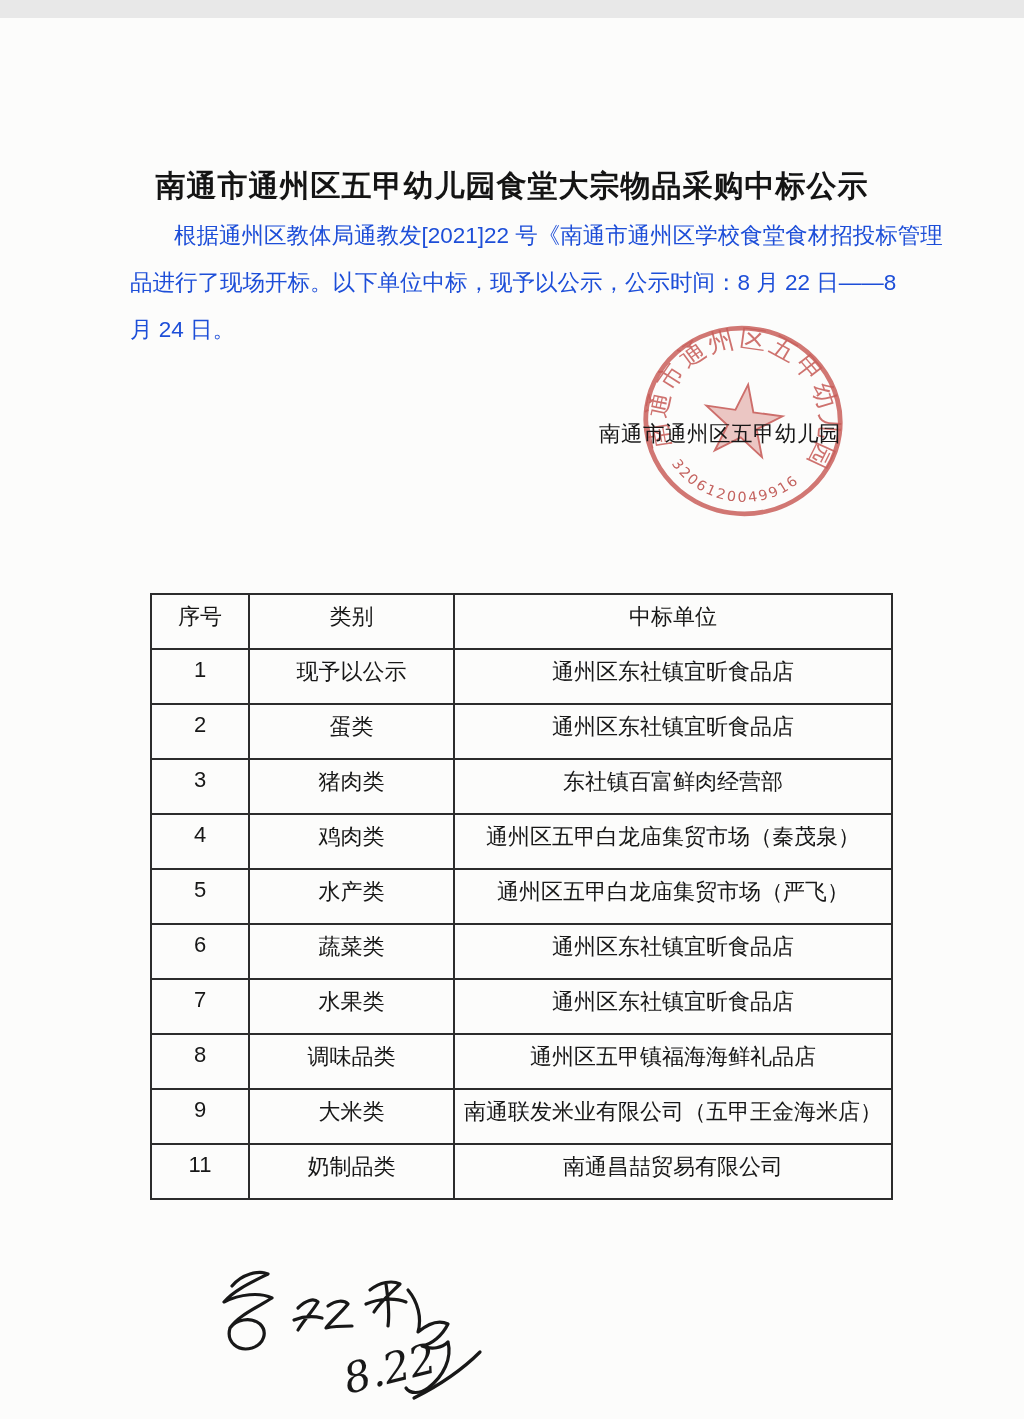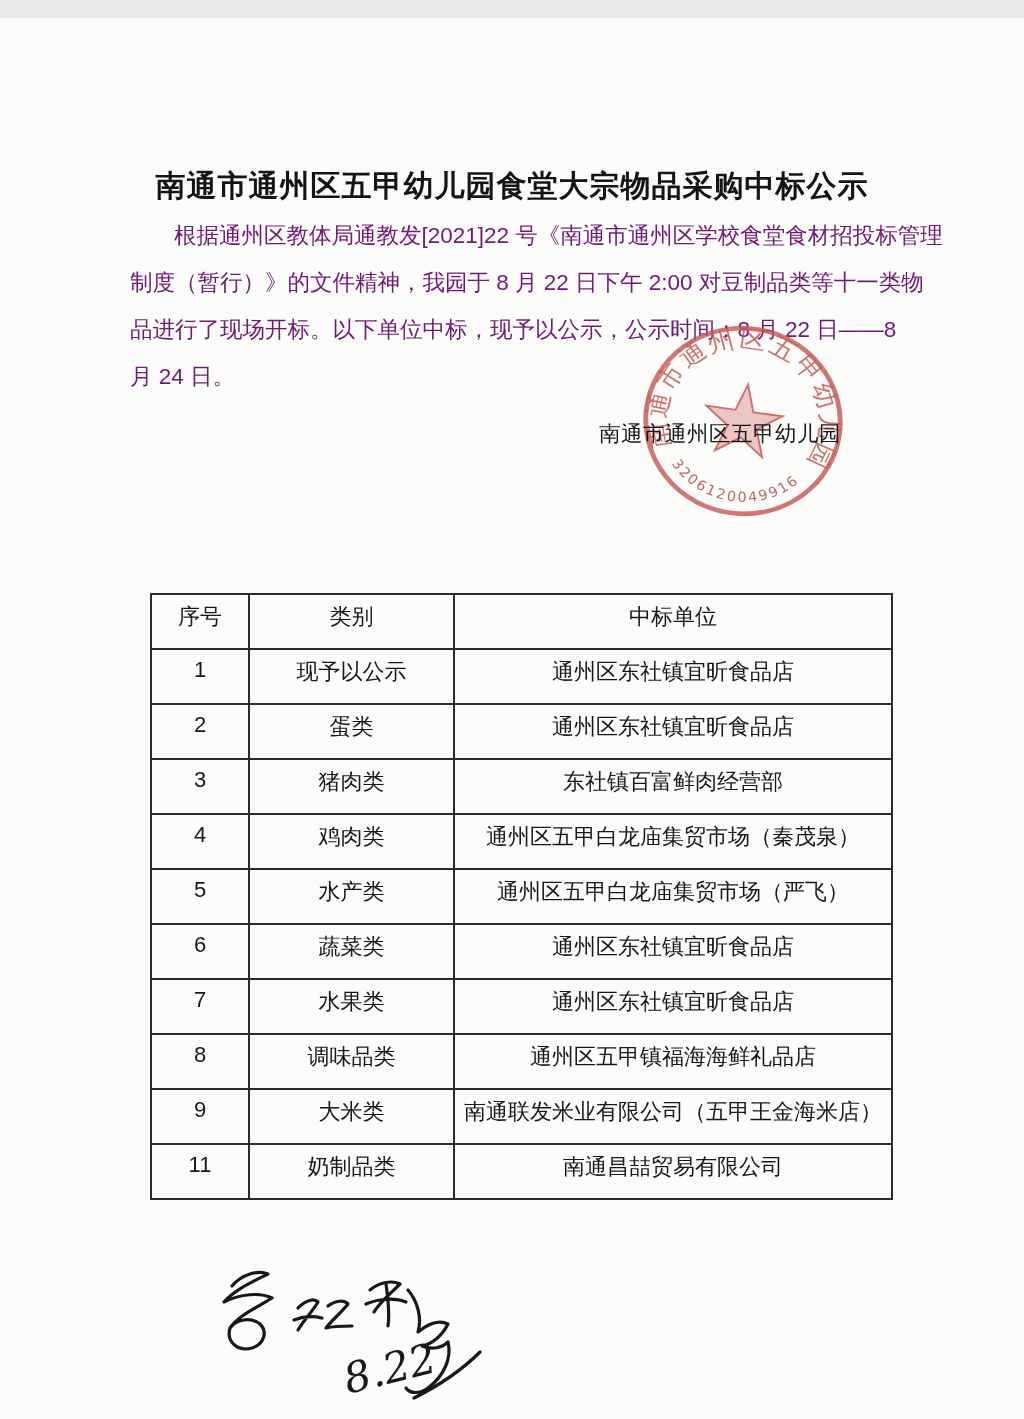--- a/index.html
+++ b/index.html
@@ -14,21 +14,21 @@
     color:#1d1d1d;
   }
   .doc-title {
     position:absolute; top:128px; left:0; width:1024px;
     text-align:center;
     font-size:30px; font-weight:bold; letter-spacing:1px;
     color:#141414;
   }
   .paragraph {
     position:absolute; top:194px; left:130px; width:755px;
-    font-size:22.5px; line-height:47px; color:#701a75;
+    font-size:22.5px; line-height:47px; color:#1d4ed8;
   }
   .para-line { text-align:justify; text-align-last:justify; white-space:nowrap; }
   .para-line.indent { padding-left:44px; }
   .para-line.last { text-align-last:left; }
   .sig-org {
     position:absolute; top:401px; left:540px; width:360px;
     text-align:center; font-size:21.5px; color:#161616;
     letter-spacing:0.5px;
   }
   .sig-date {
@@ -68,21 +68,20 @@
 </style>
 </head>
 <body>
 
 <div class="page">
 
   <h1 class="doc-title">南通市通州区五甲幼儿园食堂大宗物品采购中标公示</h1>
 
   <div class="paragraph">
     <div class="para-line indent">根据通州区教体局通教发[2021]22 号《南通市通州区学校食堂食材招投标管理</div>
-    <div class="para-line">制度（暂行）》的文件精神，我园于 8 月 22 日下午 2:00 对豆制品类等十一类物</div>
     <div class="para-line">品进行了现场开标。以下单位中标，现予以公示，公示时间：8 月 22 日——8</div>
     <div class="para-line last">月 24 日。</div>
   </div>
 
   <svg class="stamp" viewBox="0 0 220 220" preserveAspectRatio="none">
     <circle cx="110" cy="110" r="101" fill="none" stroke="#c4524e" stroke-width="5" opacity="0.85"></circle>
     <polygon points="110,70 119.4,99.1 149.9,99.0 125.2,116.9 134.7,146.0 110,128 85.3,146.0 94.8,116.9 70.1,99.0 100.6,99.1" fill="#d06a66" fill-opacity="0.45" stroke="#c4524e" stroke-width="2" opacity="0.9"></polygon>
     <defs>
       <path id="ringPath" d="M 44.5 155.9 A 80 80 0 1 1 175.5 155.9" fill="none"></path>
       <path id="numPath" d="M 42.6 166.6 A 88 88 0 0 0 177.4 166.6" fill="none"></path>

